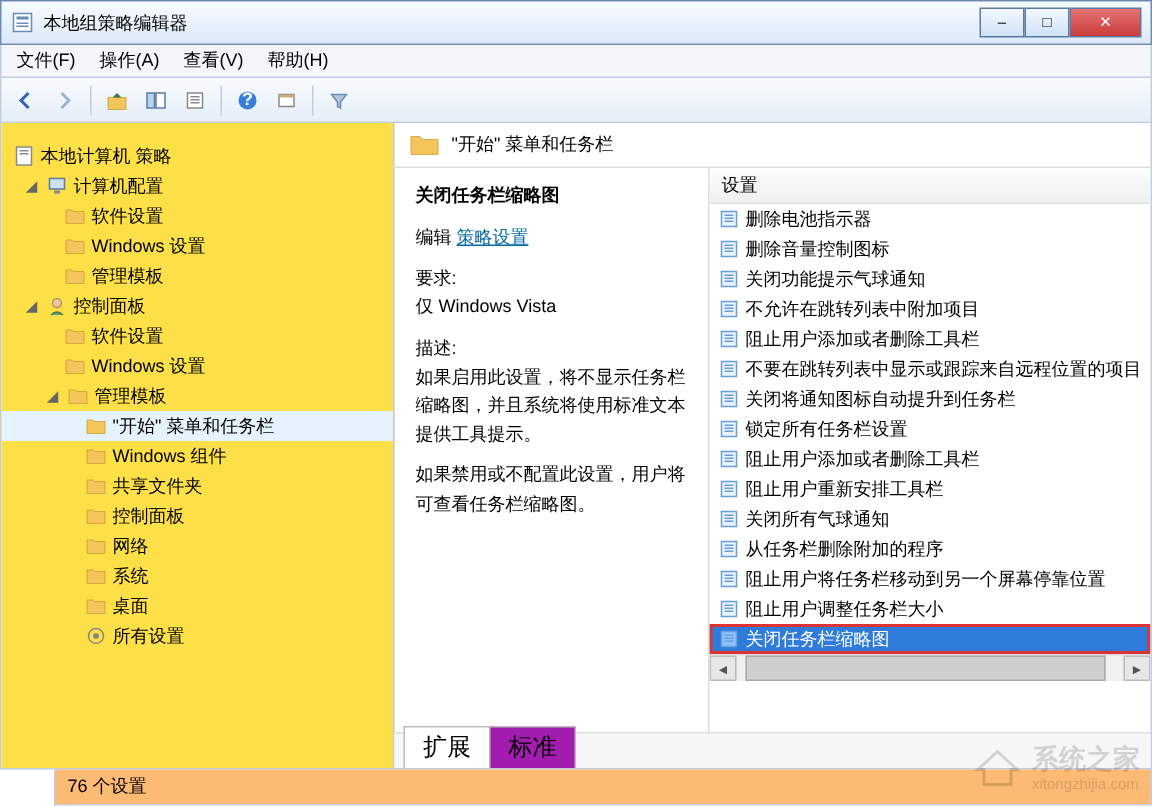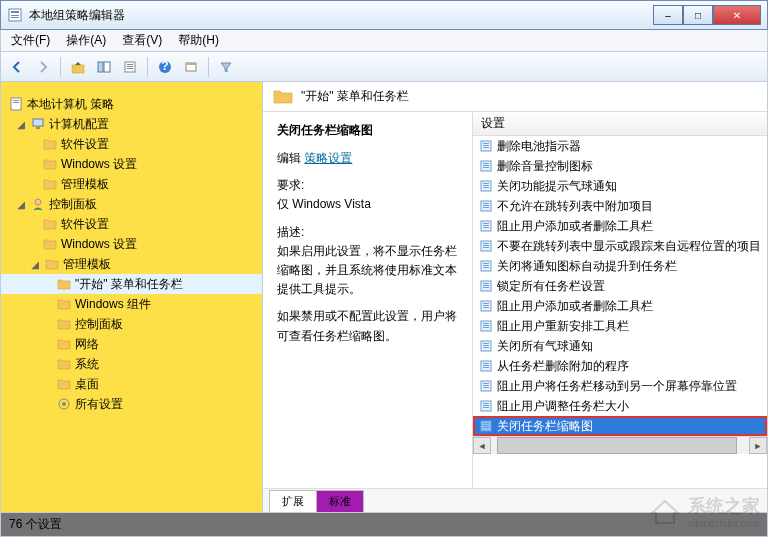--- a/index.html
+++ b/index.html
@@ -43,24 +43,24 @@
 .listhdr { height:24px; border-bottom:1px solid #ddd; display:flex; align-items:center; padding:0 8px; background:linear-gradient(#fdfdfd,#f0f0f0); }
 .listrow { height:20px; display:flex; align-items:center; padding:0 6px; gap:4px; white-space:nowrap; }
 .listrow.sel { background:#2f7bd9; color:#fff; }
 .listrow.hilite { outline:2px solid #d33; outline-offset:-2px; }
 .liicon { width:14px; height:14px; display:flex; align-items:center; justify-content:center; }
 .hscroll { height:18px; background:#f1f1f1; border-top:1px solid #ddd; display:flex; }
 .hscroll .thumb { width:240px; height:100%; background:#cfcfcf; border:1px solid #aaa; margin-left:6px; }
 .hscroll .arrow { width:18px; height:100%; background:#e7e7e7; border:1px solid #bbb; display:flex; align-items:center; justify-content:center; font-size:9px; color:#555; }
 
 .tabs { height:24px; display:flex; align-items:flex-end; padding-left:6px; border-top:1px solid #ddd; background:#f7f7f7; }
-.tab { padding:3px 12px; border:1px solid #bbb; border-bottom:none; background:#fff; margin-right:-1px; font-size:11px; }
+.tab { padding:3px 12px; border:1px solid #bbb; border-bottom:none; background:#fff; margin-right:-1px; font-size:16px; }
 .tab.inactive { background:#a21caf; }
 
-.status { height:24px; border:1px solid #c0cde0; border-top:none; display:flex; align-items:center; padding:0 8px; background:#737373; }
+.status { height:24px; border:1px solid #c0cde0; border-top:none; display:flex; align-items:center; padding:0 8px; background:#fdba74;margin-left:36px; }
 
 .watermark { position:absolute; right:8px; bottom:8px; color:rgba(0,0,0,0.15); display:flex; align-items:center; gap:6px; font-size:14px; pointer-events:none; }
 .watermark .house { width:34px; height:30px; }
 </style>
 </head>
 <body>
 
 <div class="titlebar">
   <span class="ticon">
     <svg width="14" height="14" viewBox="0 0 14 14">
@@ -229,20 +229,28 @@
         </span>
         <span>"开始" 菜单和任务栏</span>
       </div>
     <div class="treeitem" style="padding-left:52px">
         <span class="ticon2">
           <svg width="14" height="12" viewBox="0 0 14 12">
             <path d="M1 2 L5 2 L6 3 L13 3 L13 11 L1 11 Z" class="folder-svg"></path>
           </svg>
         </span>
         <span>Windows 组件</span>
+      </div>
+    <div class="treeitem" style="padding-left:52px">
+        <span class="ticon2">
+          <svg width="14" height="12" viewBox="0 0 14 12">
+            <path d="M1 2 L5 2 L6 3 L13 3 L13 11 L1 11 Z" class="folder-svg"></path>
+          </svg>
+        </span>
+        <span>共享文件夹</span>
       </div>
     <div class="treeitem" style="padding-left:52px">
         <span class="ticon2">
           <svg width="14" height="12" viewBox="0 0 14 12">
             <path d="M1 2 L5 2 L6 3 L13 3 L13 11 L1 11 Z" class="folder-svg"></path>
           </svg>
         </span>
         <span>控制面板</span>
       </div>
     <div class="treeitem" style="padding-left:52px">

